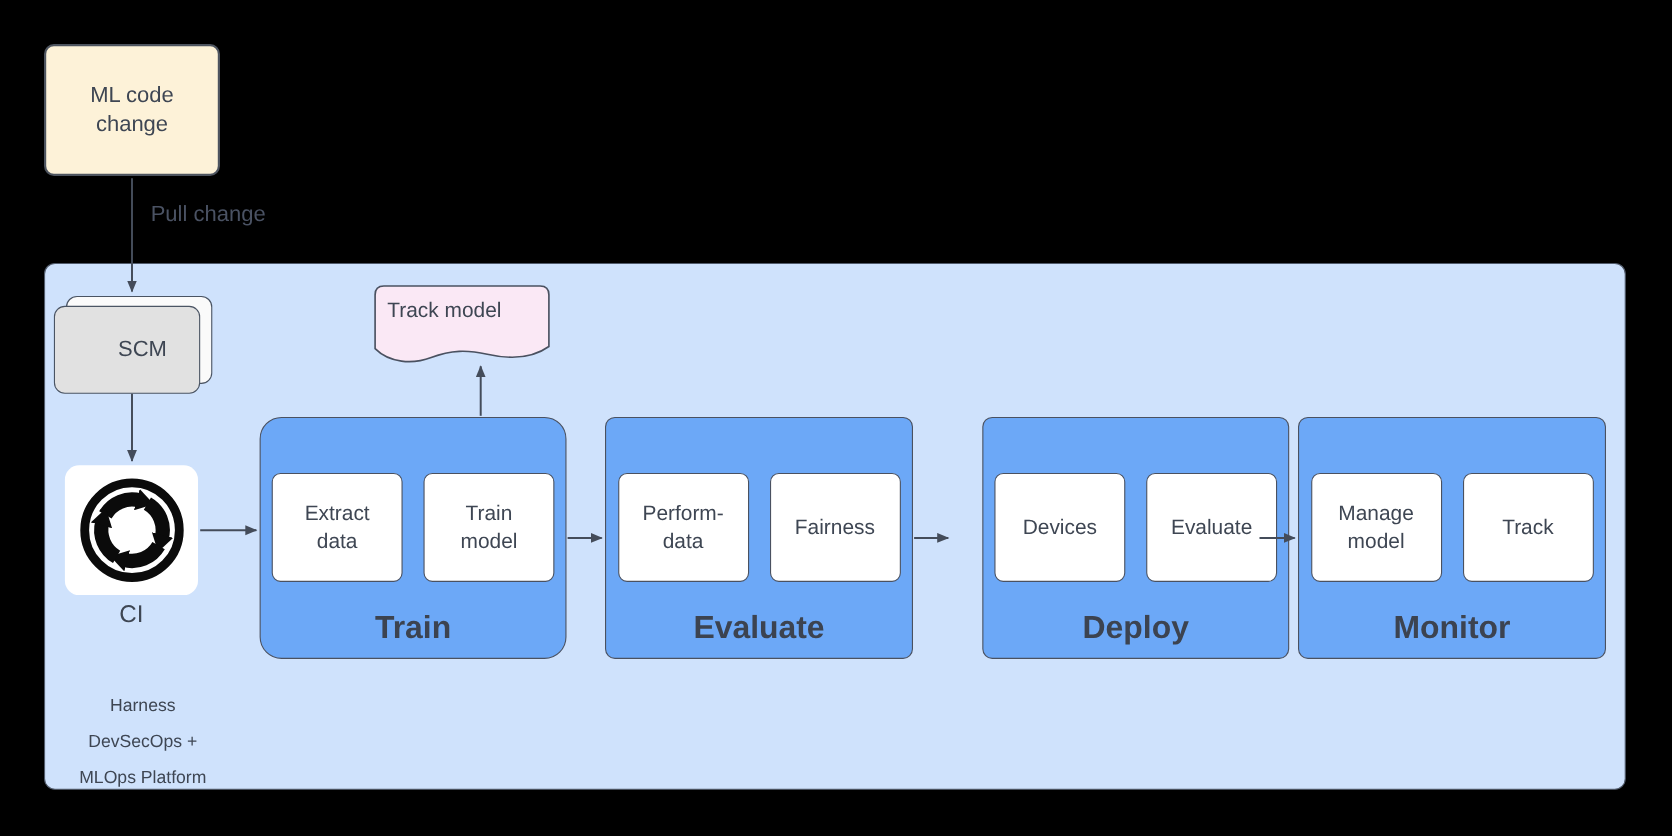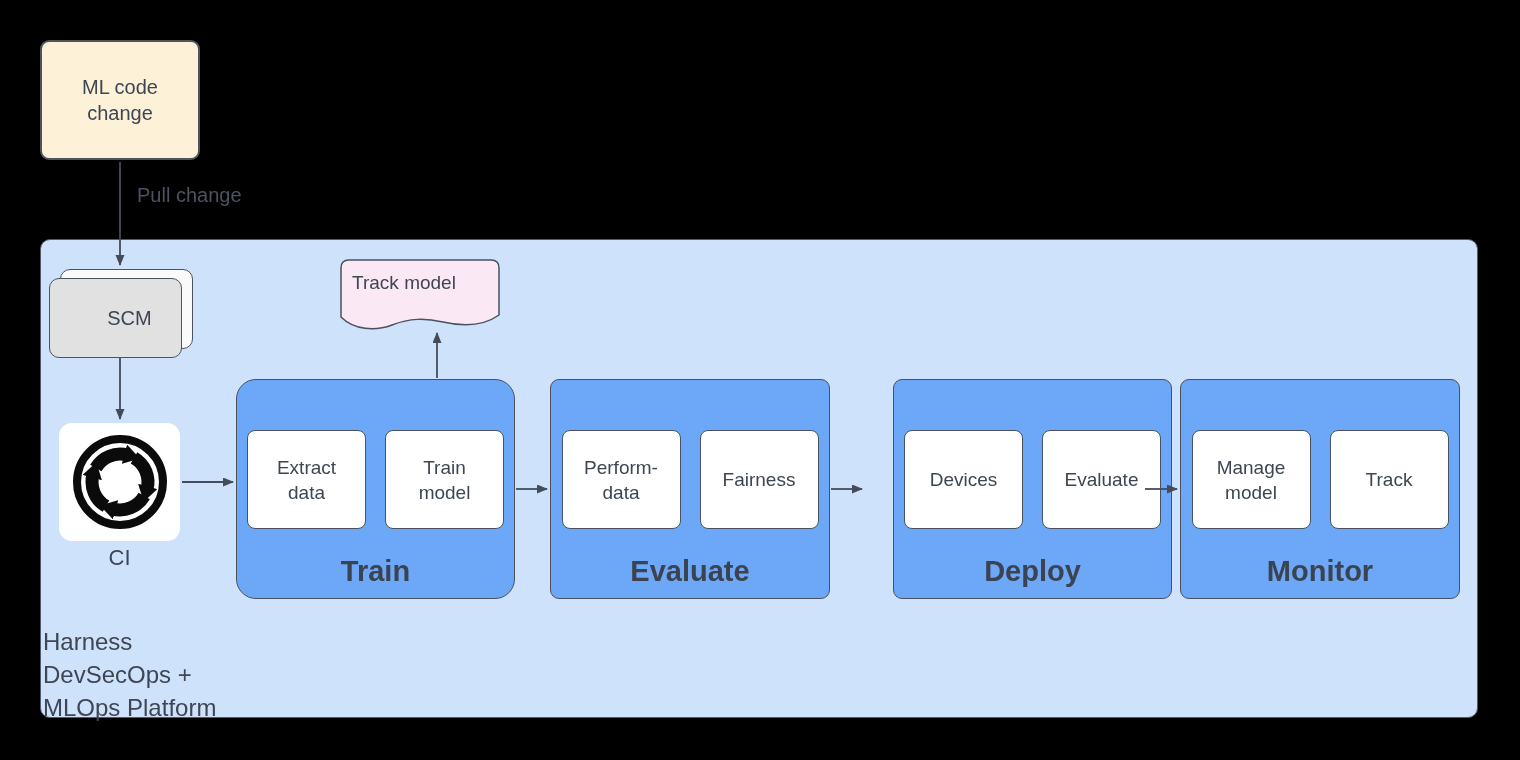--- a/index.html
+++ b/index.html
@@ -43,24 +43,24 @@
 
   
   .platform {
     left: 40px; top: 239px; width: 1438px; height: 479px;
     background: #cfe2fc;
     border: 1px solid #515b6b;
     border-radius: 10px;
     box-sizing: border-box;
   }
   .platform-caption {
-    left: 43px; top: 625px;
-    font-size: 24px;
+    left: 72px; top: 625px;
+    font-size: 16px;
     line-height: 33px;
-    text-align: left;
+    text-align: center;
     color: #3e4653;
     white-space: pre-line;
   }
 
   
   .scm-back {
     left: 60px; top: 269px; width: 133px; height: 80px;
     background: #fafafa;
     border: 1.5px solid #4a5463;
     border-radius: 10px;

